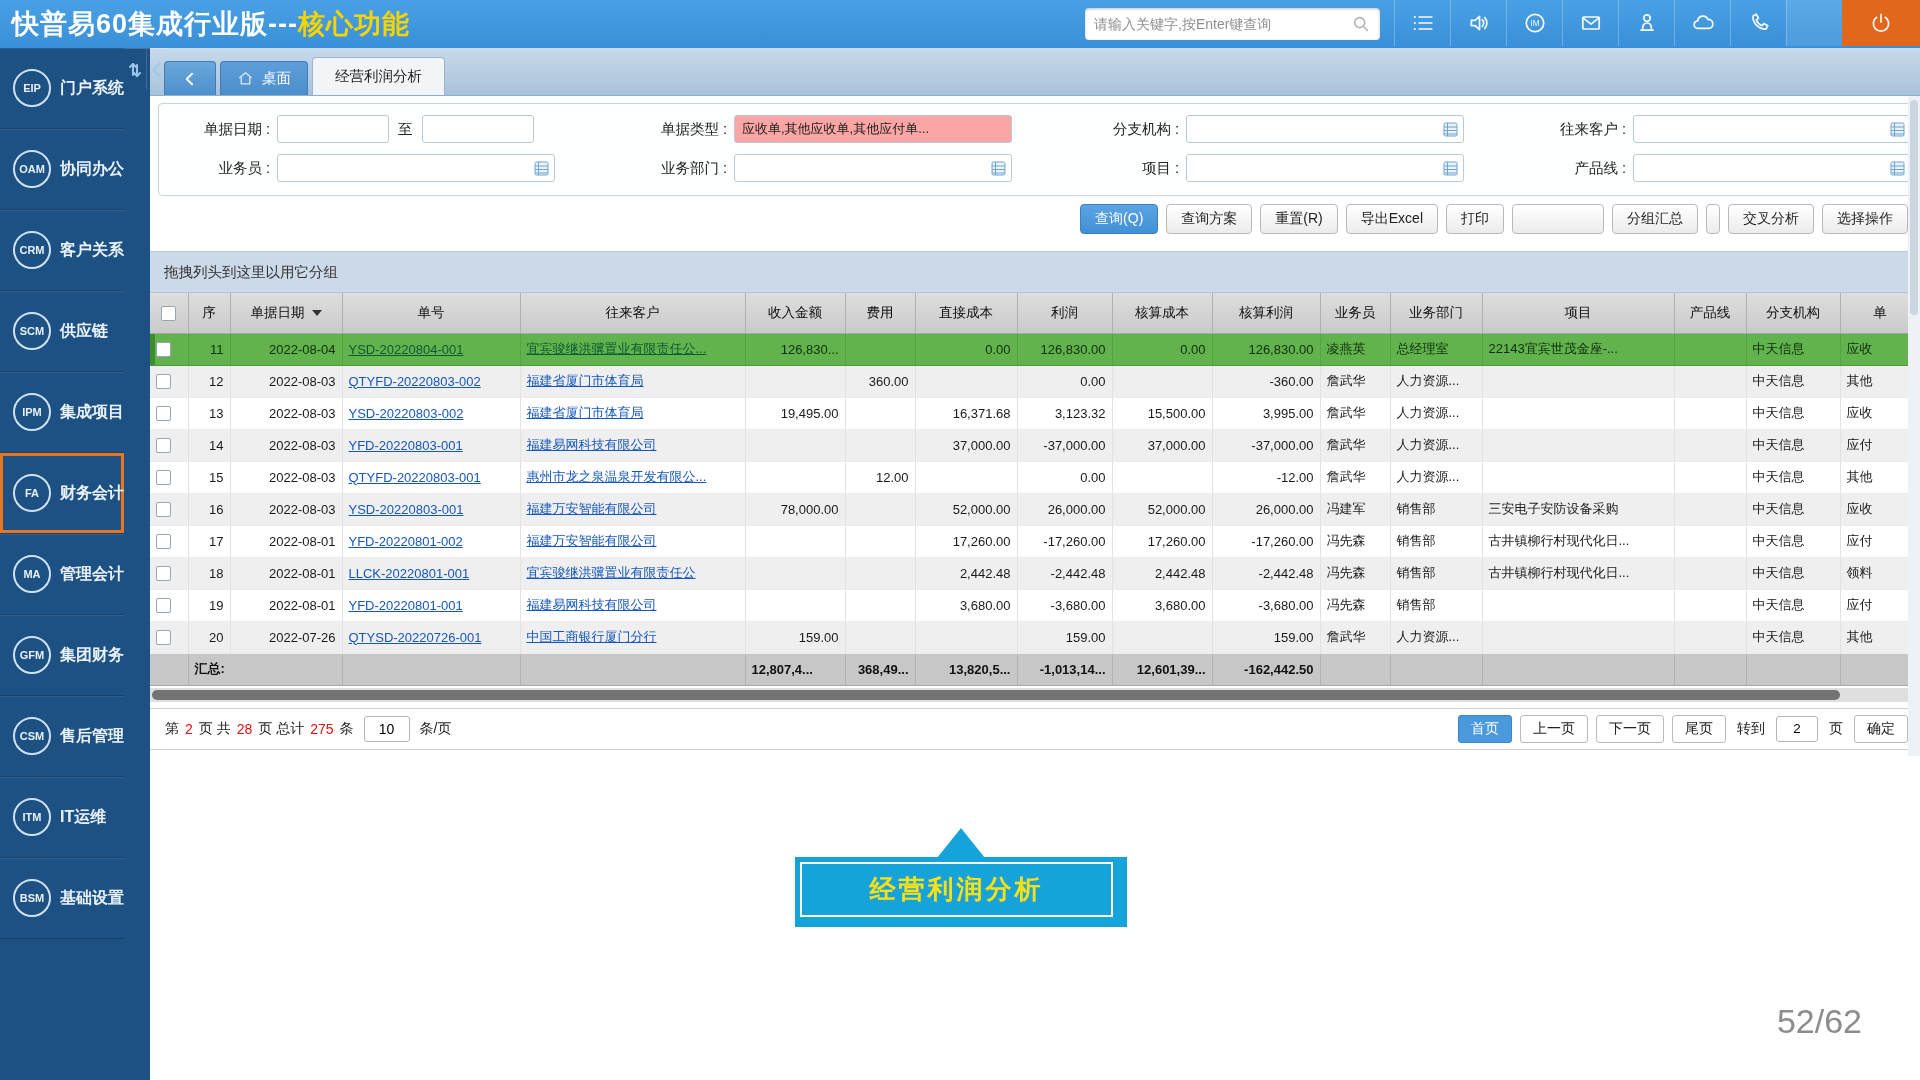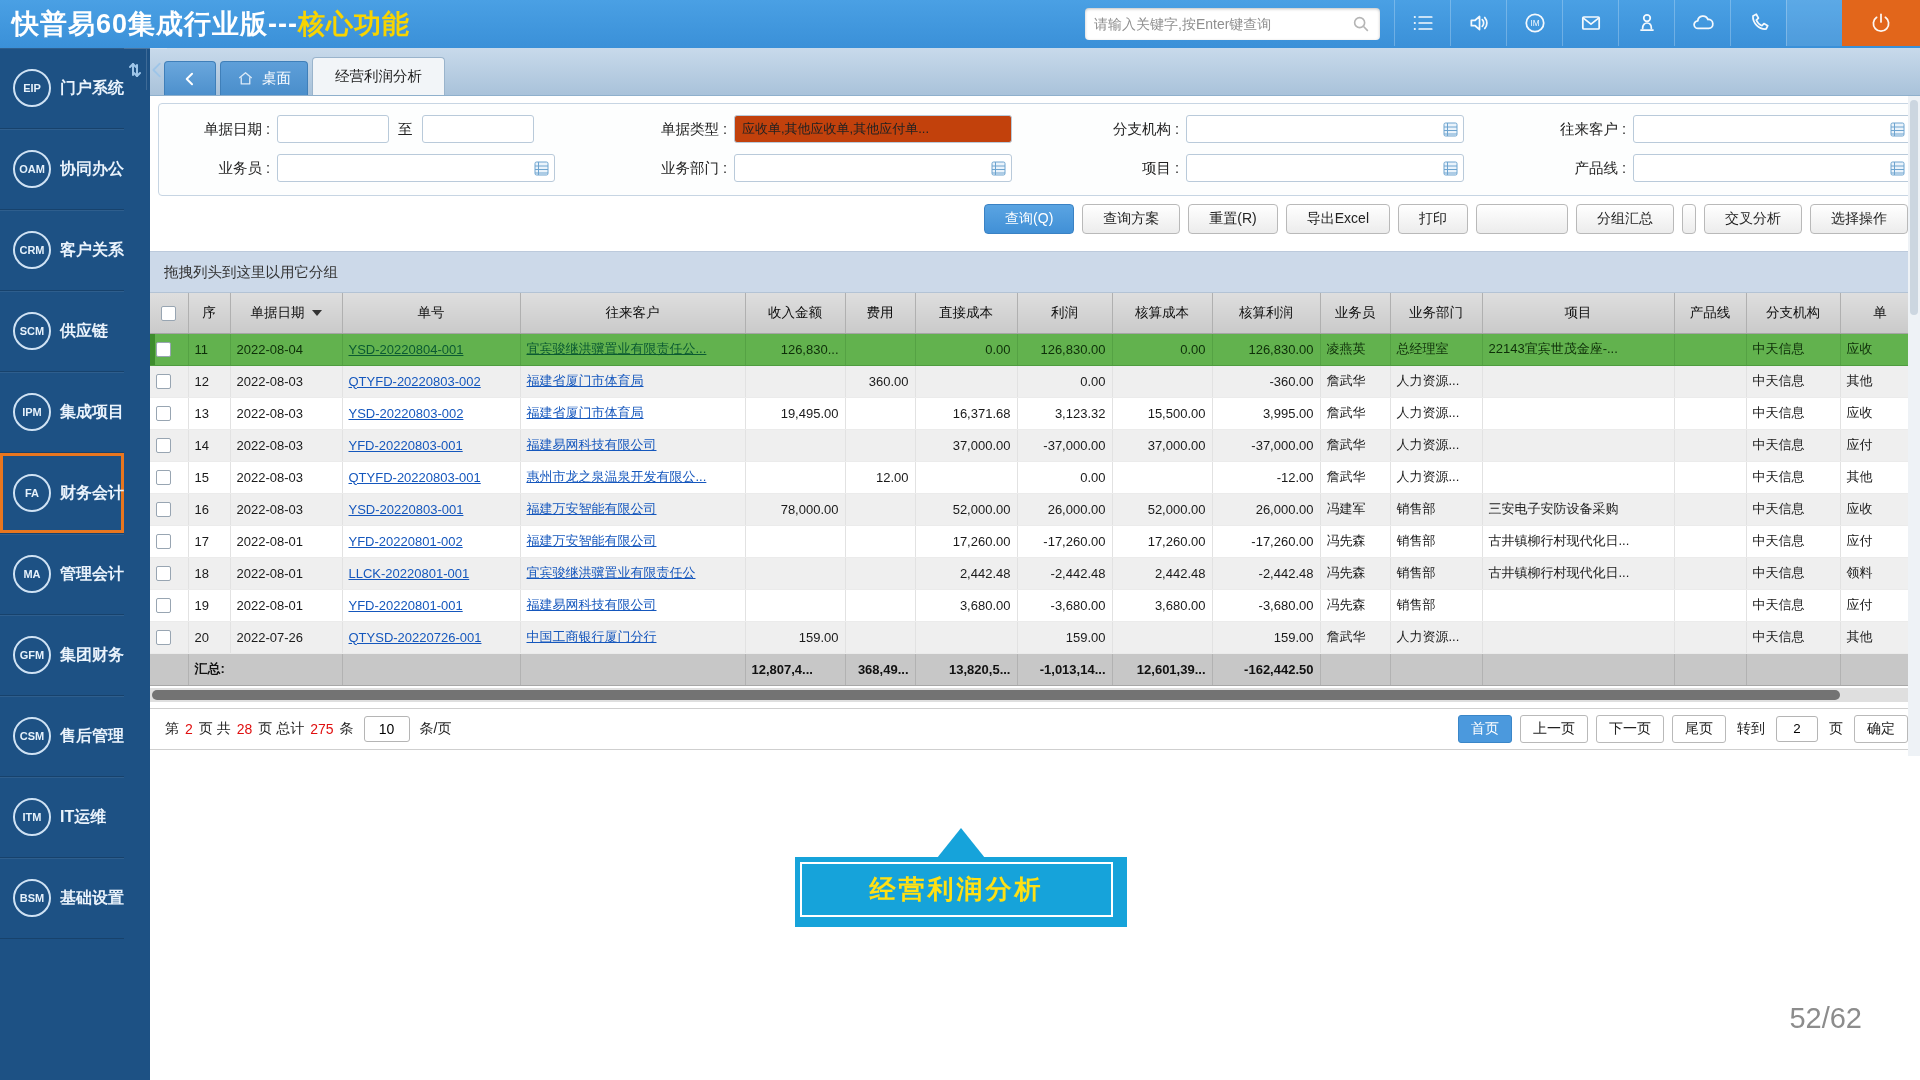--- a/index.html
+++ b/index.html
@@ -59,30 +59,30 @@
     padding:9px 0 11px; flex:0 0 auto; }
   .f-row { display:flex; align-items:center; height:32px; }
   .f-row + .f-row { margin-top:7px; }
   .f-group { display:flex; align-items:center; }
   .g1 { width:460px; } .g2 { width:455px; } .g3 { width:450px; } .g4 { flex:1; }
   .f-label { width:118px; text-align:right; font-size:14.5px; color:#222; padding-right:7px; white-space:nowrap; }
   .f-input { height:28px; border:1px solid #b9cada; border-radius:3px; background:#fff; outline:none;
     font-size:13.5px; color:#222; padding:0 6px; }
   .date-input { width:112px; }
   .range-sep { margin:0 9px; font-size:14.5px; color:#222; }
-  .combo { width:278px; height:28px; border:1px solid #b9cada; border-radius:3px; background:#c2410c;
+  .combo { width:278px; height:28px; border:1px solid #b9cada; border-radius:3px; background:#fca5a5;
     display:flex; align-items:center; padding:0 7px; font-size:13px; color:#222; white-space:nowrap;
     overflow:hidden; cursor:pointer; }
   .lookup { position:relative; width:278px; }
   .lookup .f-input { width:100%; padding-right:26px; }
   .lookup svg { position:absolute; right:6px; top:7px; pointer-events:none; }
 
   
   .toolbar { display:flex; justify-content:flex-end; gap:8px; padding:8px 12px 0; flex:0 0 auto; }
-  .btn { height:30px; padding:0 20px; background:linear-gradient(#fff,#ececec); border:1px solid #b9b9b9;
+  .btn { height:30px; padding:0 14px; background:linear-gradient(#fff,#ececec); border:1px solid #b9b9b9;
     border-radius:4px; font-size:14px; color:#222; cursor:pointer; font-family:inherit; white-space:nowrap; }
   .btn-primary { background:linear-gradient(#5aa4e2,#4190d6); color:#fff; border-color:#3a82c4; }
   .btn-blank { width:92px; }
   .btn-narrow { width:14px; padding:0; }
 
   
   .group-bar { margin-top:17px; height:42px; background:#ccd9e9; border-top:1px solid #bccadc;
     border-bottom:1px solid #b3c3d5; display:flex; align-items:center; padding-left:14px; font-size:14.5px;
     color:#333; flex:0 0 auto; }
   .table-wrap { flex:0 0 auto; overflow:hidden; width:100%; }
@@ -90,21 +90,21 @@
   th { height:40px; background:linear-gradient(#dedede,#cacaca); border-right:1px solid #b0b0b0;
     border-bottom:1px solid #a5a5a5; font-weight:normal; color:#0d0d0d; font-size:13.5px; padding:0 4px;
     white-space:nowrap; overflow:hidden; cursor:pointer; }
   td { height:32px; border-right:1px solid #e2e2e2; border-bottom:1px solid #ebebeb; padding:0 6px;
     white-space:nowrap; overflow:hidden; color:#1a1a1a; background:#fff; }
   tr.alt td { background:#efefef; }
   tr.sel td { background:#62b24e; border-right-color:#55a244; border-bottom-color:#4f9c3f; color:#0e2f09; }
   tr.sel td:first-child { box-shadow:inset 5px 0 0 #3e8d2e; }
   td a { color:#1557bd; text-decoration:underline; cursor:pointer; }
   tr.sel td a { color:#0b5a32; }
-  td:nth-child(2), td:nth-child(3) { text-align:left; }
+  td:nth-child(2), td:nth-child(3) { text-align:right; }
   td:nth-child(6), td:nth-child(7), td:nth-child(8), td:nth-child(9), td:nth-child(10), td:nth-child(11) { text-align:right; }
   tr.summary td { background:#c7c7c7; font-weight:bold; border-right-color:#b2b2b2; border-bottom-color:#a8a8a8; color:#111; }
   tr.summary td.sum-label { text-align:left; }
   .cbx { display:inline-block; width:15px; height:15px; background:#fff; border:1px solid #98a5b2;
     border-radius:2px; vertical-align:middle; cursor:pointer; }
   th .cbx { margin-top:2px; }
   .sort-down { display:inline-block; width:0; height:0; border-left:5px solid transparent;
     border-right:5px solid transparent; border-top:6px solid #333; margin-left:7px; vertical-align:middle; }
 
   .hscroll { height:14px; background:#dfdfdf; position:relative; margin-top:2px; flex:0 0 auto; }
@@ -124,21 +124,21 @@
   .goto-input { width:42px; height:26px; border:1px solid #b5b5b5; border-radius:3px; text-align:center; outline:none; }
 
   
   .stage { position:relative; flex:1; background:#fff; }
   .callout { position:absolute; left:645px; top:78px; width:332px; }
   .co-tri { width:0; height:0; margin:0 auto; border-left:24px solid transparent; border-right:24px solid transparent;
     border-bottom:30px solid #16a3da; }
   .co-box { background:#16a3da; padding:5px 14px 10px 5px; margin-top:-1px; }
   .co-inner { border:2px solid #fff; padding:8px 0; text-align:center; color:#ffe013; font-size:26px;
     font-weight:bold; letter-spacing:3px; white-space:nowrap; }
-  .slide-num { position:absolute; right:58px; top:252px; font-size:29px; color:#8c8c8c; }
+  .slide-num { position:absolute; right:58px; top:252px; font-size:34px; color:#8c8c8c; }
 
   
   .vscroll { position:absolute; top:96px; right:0; width:12px; height:660px; background:#eef2f6; z-index:10; }
   .vthumb { margin:4px 2px; width:8px; height:215px; background:#ccd6e0; border-radius:4px; cursor:pointer; }
 </style>
 </head>
 <body>
 
 <div class="screen">
 

